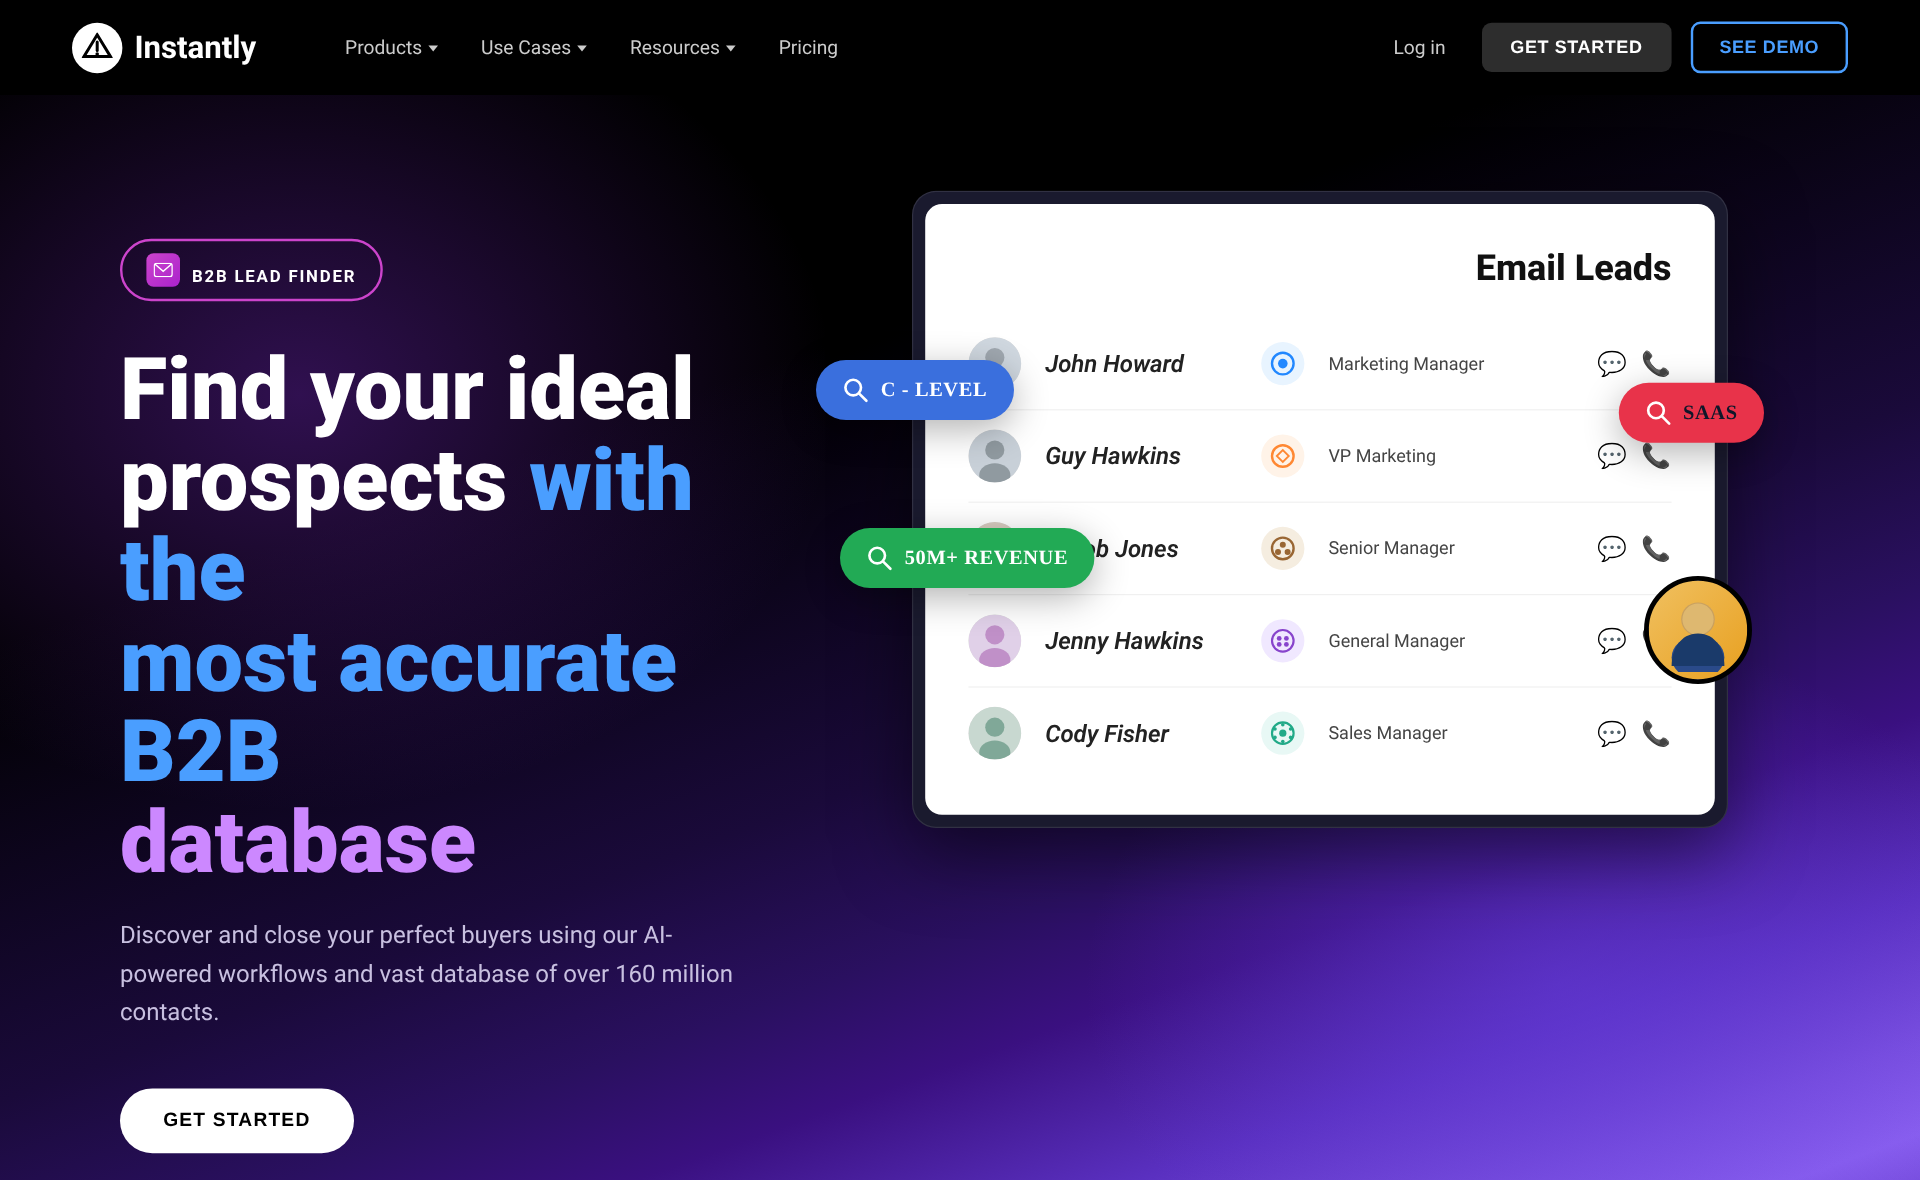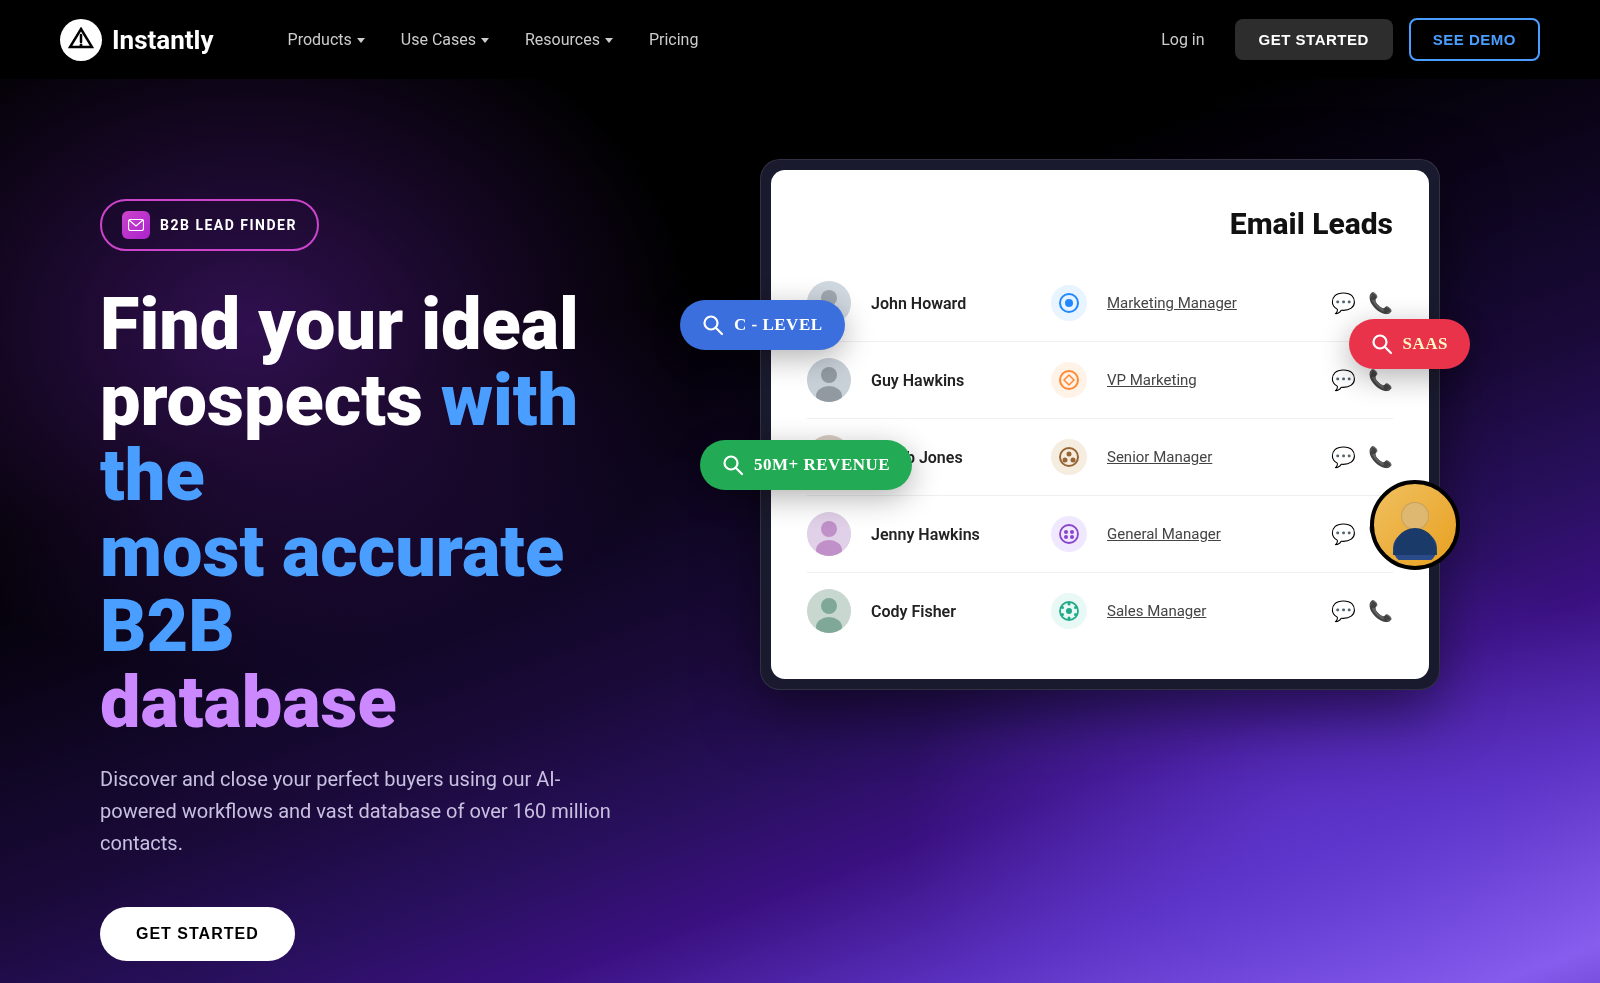--- a/index.html
+++ b/index.html
@@ -144,21 +144,21 @@
 
     .hero-left {
       flex: 0 0 580px;
       padding-top: 60px;
       position: relative;
       z-index: 2;
     }
 
     .b2b-badge {
       display: inline-flex;
-      align-items: center;
+      align-items: flex-end;
       gap: 10px;
       background: transparent;
       border: 2px solid #cc44cc;
       border-radius: 50px;
       padding: 10px 20px;
       margin-bottom: 36px;
     }
     .b2b-badge .badge-icon {
       width: 28px;
       height: 28px;
@@ -264,42 +264,42 @@
       border-radius: 50%;
       background: #ddd;
       flex-shrink: 0;
       overflow: hidden;
       display: flex;
       align-items: center;
       justify-content: center;
     }
 
     .lead-name {
-      font-size: 16px;
+      font-size: 20px;
       font-weight: 600;
       color: #222;
       flex: 0 0 160px;
+      font-style: italic;
     }
 
     .lead-role-icon {
       width: 36px;
       height: 36px;
       border-radius: 50%;
       flex-shrink: 0;
       display: flex;
       align-items: center;
       justify-content: center;
       font-size: 18px;
     }
 
     .lead-role {
       font-size: 15px;
       color: #444;
       flex: 1;
-      text-decoration: underline;
     }
 
     .lead-actions {
       display: flex;
       gap: 12px;
       align-items: center;
     }
 
     .lead-action-icon {
       font-size: 20px;
@@ -329,21 +329,21 @@
     .badge-c-level {
       background: #3a6fdd;
       color: #fff;
       bottom: 340px;
       left: -80px;
       z-index: 5;
     }
 
     .badge-saas {
       background: #e8334a;
-      color: #fef9c3;
+      color: #0f172a;
       top: 160px;
       right: -30px;
       z-index: 5;
     }
 
     .badge-revenue {
       background: #22aa55;
       color: #fff;
       bottom: 200px;
       left: -60px;

